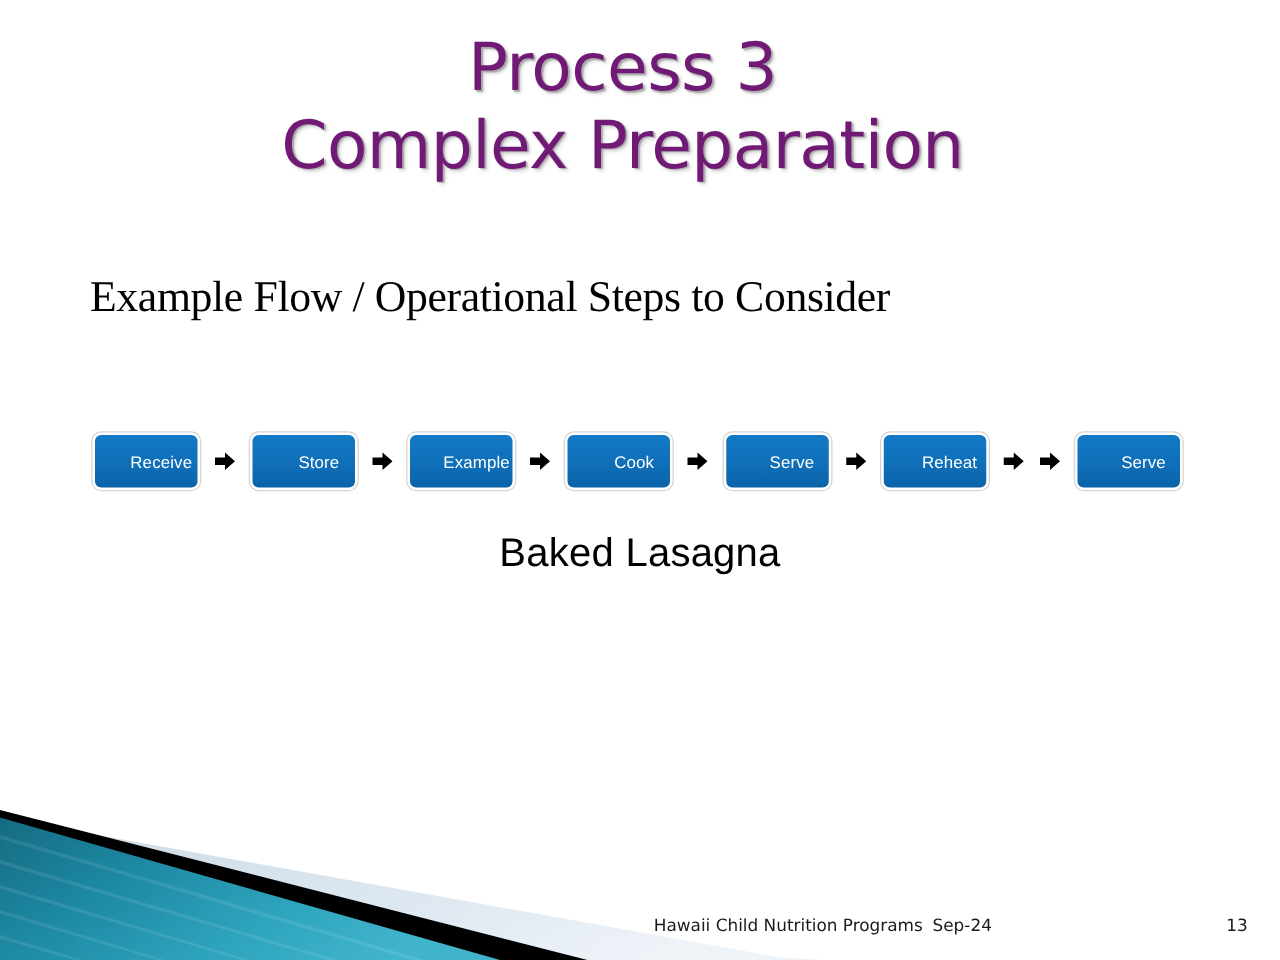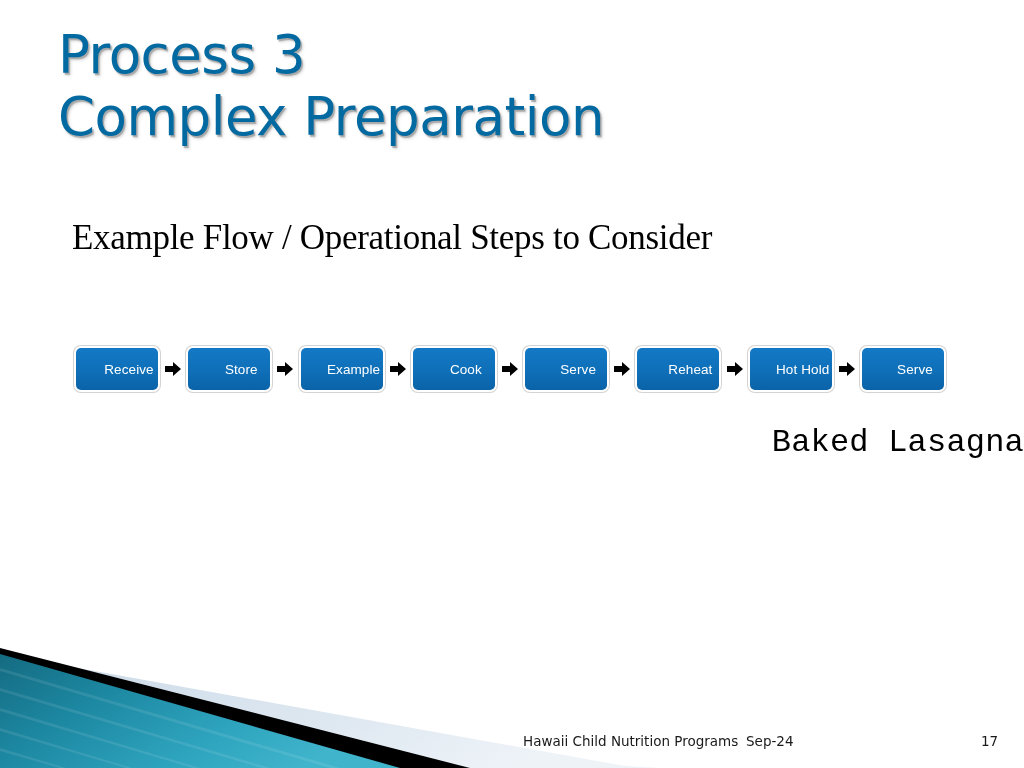--- a/index.html
+++ b/index.html
@@ -23,25 +23,26 @@
     position: absolute;
     left: 58px;
     top: 24px;
     width: 880px;
   }
   .title-line {
     font-family: "DejaVu Sans", sans-serif;
     font-size: 53px;
     line-height: 62px;
     font-weight: 400;
-    color: #0369a1;
+    color: #701a75;
     letter-spacing: -0.5px;
     text-shadow: 1.5px 1.5px 1px rgba(150,150,150,0.75),
                  2.5px 2.5px 3px rgba(190,190,190,0.55);
     white-space: nowrap;
+    text-align: center;
   }
 
   
   .subtitle {
     position: absolute;
     left: 72px;
     top: 216px;
     font-family: Liberation Serif, serif;
     font-size: 35px;
     line-height: 44px;
@@ -102,22 +103,22 @@
     justify-content: center;
   }
   .flow-arrow svg { display: block; }
 
   
   .caption {
     position: absolute;
     left: 0;
     right: 0;
     top: 424px;
-    text-align: right;
-    font-family: Liberation Mono, monospace;
+    text-align: center;
+    font-family: Liberation Sans, sans-serif;
     font-size: 32px;
     color: #000000;
     letter-spacing: 0.2px;
   }
 
   
   .corner-deco {
     position: absolute;
     left: 0;
     bottom: 0;
@@ -229,25 +230,20 @@
       <div class="flow-step-inner">
         <span class="flow-step-label">Reheat</span>
       </div>
     </div>
     <div class="flow-arrow">
       <svg width="18" height="18" viewBox="0 0 18 18" aria-hidden="true">
         <path d="M1,6 L9,6 L9,2 L17,9 L9,16 L9,12 L1,12 Z" fill="#000000"></path>
       </svg>
     </div>
 
-    <div class="flow-step">
-      <div class="flow-step-inner">
-        <span class="flow-step-label">Hot Hold</span>
-      </div>
-    </div>
     <div class="flow-arrow">
       <svg width="18" height="18" viewBox="0 0 18 18" aria-hidden="true">
         <path d="M1,6 L9,6 L9,2 L17,9 L9,16 L9,12 L1,12 Z" fill="#000000"></path>
       </svg>
     </div>
 
     <div class="flow-step">
       <div class="flow-step-inner">
         <span class="flow-step-label">Serve</span>
       </div>
@@ -285,16 +281,16 @@
         <path d="M0,100 L200,160 L193,160 L0,103 Z" fill="#ffffff"></path>
         <path d="M0,120 L132,160 L126,160 L0,123 Z" fill="#ffffff"></path>
         <path d="M0,140 L66,160 L60,160 L0,143 Z" fill="#ffffff"></path>
       </g>
     </svg>
   </div>
 
   <div class="footer">
     <span class="footer-org">Hawaii Child Nutrition Programs</span>
     <span class="footer-date">Sep-24</span>
-    <span class="footer-page">17</span>
+    <span class="footer-page">13</span>
   </div>
 
 </div>
 
 </body></html>

